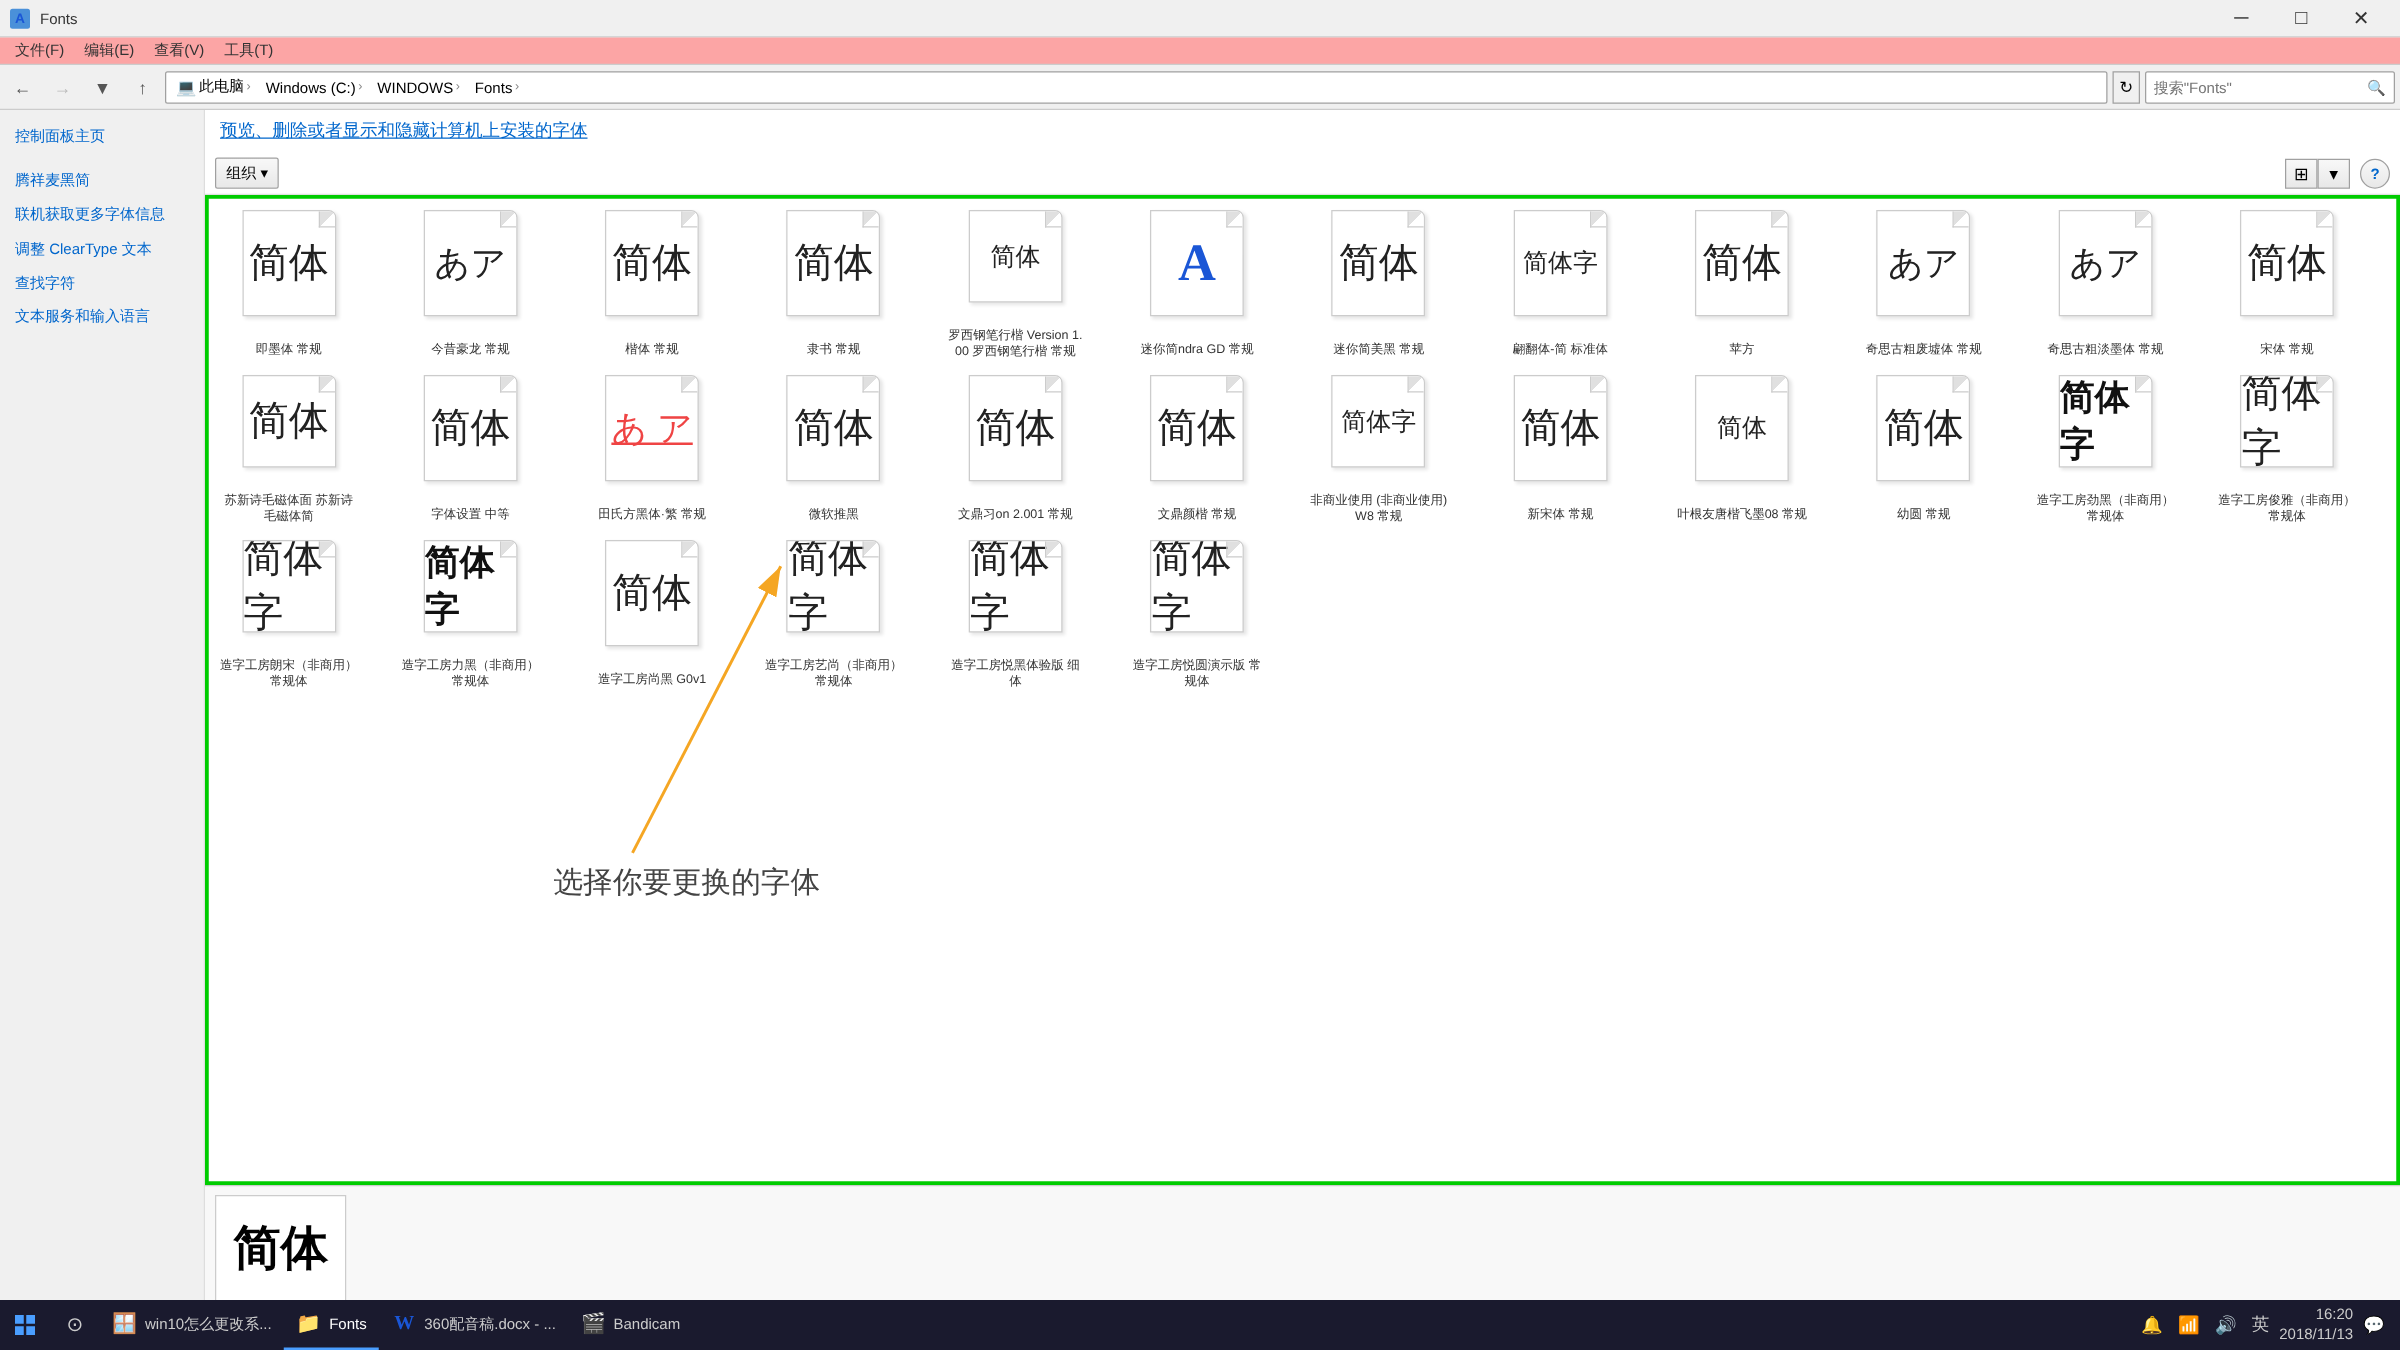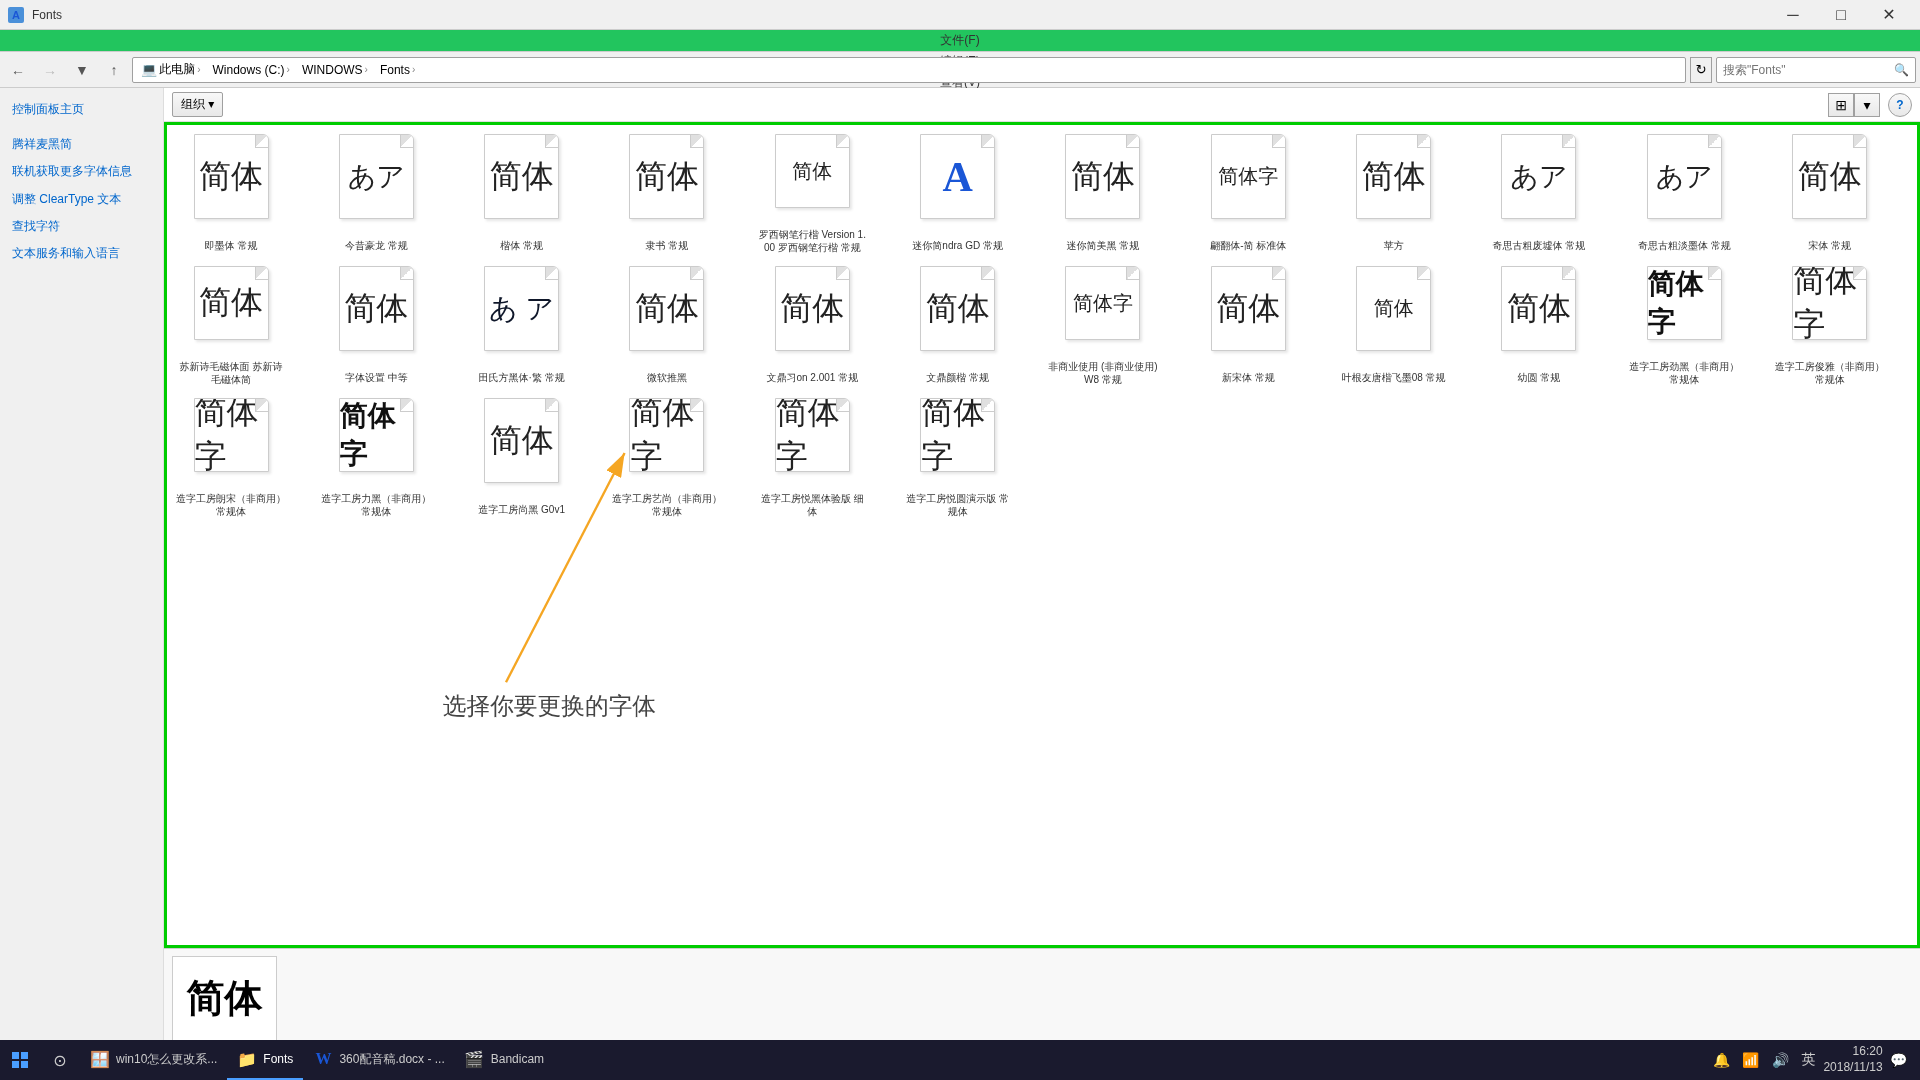--- a/index.html
+++ b/index.html
@@ -17,26 +17,25 @@
     }
     .title-bar-left { display: flex; align-items: center; gap: 8px; }
     .title-bar-icon { width: 16px; height: 16px; background: #4a90d9; border-radius: 2px; display: flex; align-items: center; justify-content: center; color: white; font-size: 10px; font-weight: bold; }
     .title-bar-title { font-size: 12px; color: #333; }
     .title-bar-controls { display: flex; gap: 2px; }
     .title-btn { width: 46px; height: 30px; border: none; background: transparent; cursor: pointer; font-size: 16px; display: flex; align-items: center; justify-content: center; color: #333; }
 
     
     .menu-bar {
       height: 22px;
-      background: #22c55e;
+      background: #fca5a5;
       display: flex;
       align-items: center;
       padding: 0 4px;
       border-bottom: 1px solid #ccc;
-      flex-direction: column;
     }
     .menu-item { padding: 2px 8px; cursor: pointer; font-size: 12px; color: #333; }
 
     
     .nav-bar {
       height: 36px;
       background: #f0f0f0;
       display: flex;
       align-items: center;
       padding: 0 4px;
@@ -259,20 +258,23 @@
     <div class="sidebar-item">控制面板主页</div>
     <div style="height:8px;"></div>
     <div class="sidebar-item">腾祥麦黑简</div>
     <div class="sidebar-item">联机获取更多字体信息</div>
     <div class="sidebar-item">调整 ClearType 文本</div>
     <div class="sidebar-item">查找字符</div>
     <div class="sidebar-item">文本服务和输入语言</div>
   </div>
 
   <div class="content">
+    <div class="content-header">
+      <span class="content-title">预览、删除或者显示和隐藏计算机上安装的字体</span>
+    </div>
     <div class="toolbar">
       <button class="organize-btn">组织 ▾</button>
       <div style="flex:1;"></div>
       <div class="view-btns">
         <button class="view-btn">⊞</button>
         <button class="view-btn">▾</button>
       </div>
       <button class="help-btn">?</button>
     </div>
 
@@ -357,21 +359,21 @@
       <div class="font-name">苏新诗毛磁体面 苏新诗毛磁体简</div>
     </div>
           <div class="font-item">
       <div class="font-page">
         <span style="font-size:32px;color:#222;">简体</span>
       </div>
       <div class="font-name">字体设置 中等</div>
     </div>
           <div class="font-item">
       <div class="font-page">
-        <span style="font-size:28px;color:#0f172a;">あ ア</span>
+        <span style="font-size:28px;color:#ef4444;text-decoration:underline;">あ ア</span>
       </div>
       <div class="font-name">田氏方黑体·繁 常规</div>
     </div>
           <div class="font-item">
       <div class="font-page">
         <span style="font-size:32px;color:#222;">简体</span>
       </div>
       <div class="font-name">微软推黑</div>
     </div>
           <div class="font-item">

